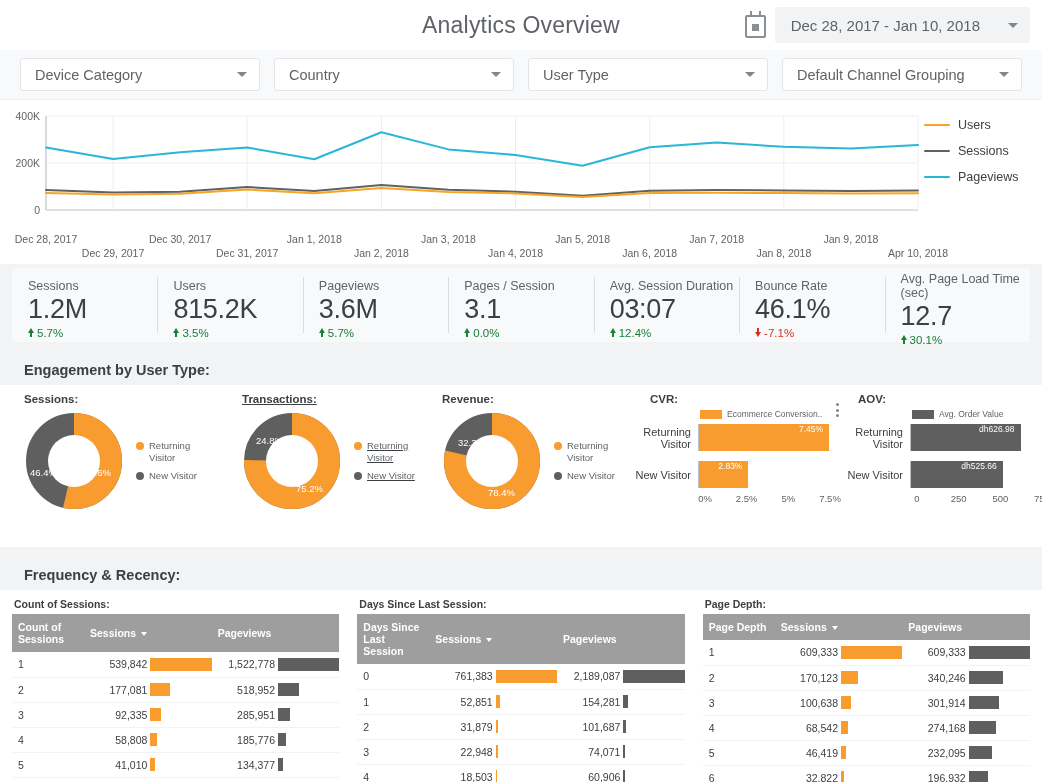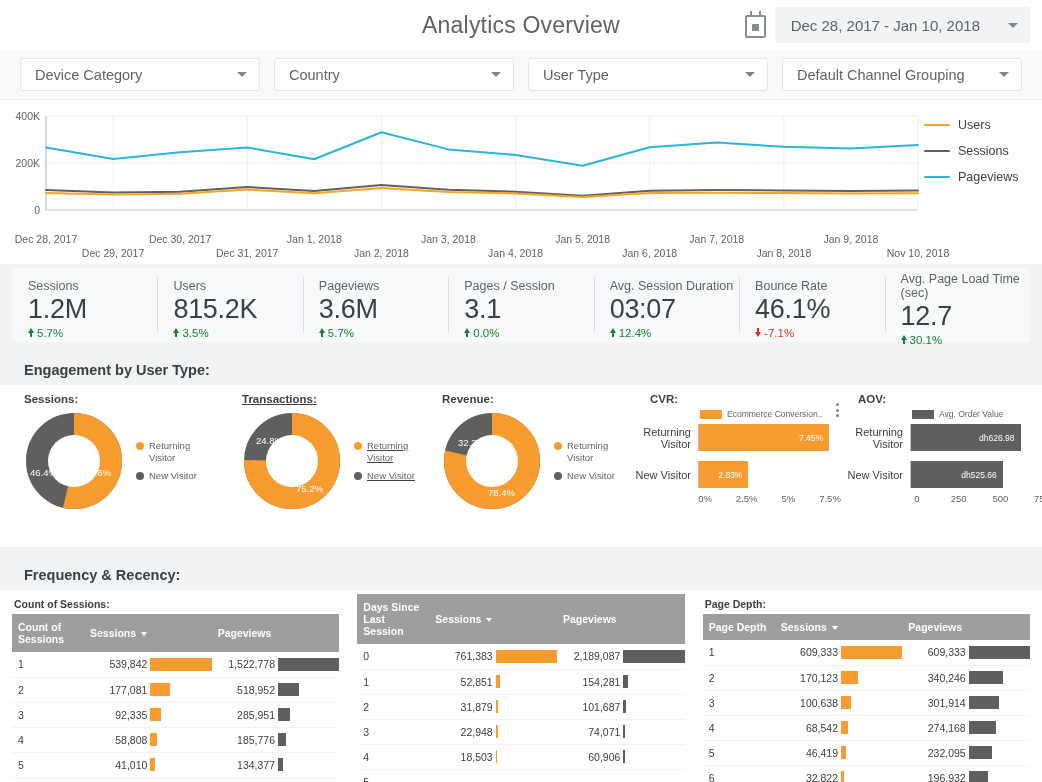--- a/index.html
+++ b/index.html
@@ -117,21 +117,21 @@
   .dl-txt { font-size: 9.5px; color: #5f6368; line-height: 1.25; max-width: 48px; }
 
   
   .bc { position: relative; padding-left: 4px; }
   .bc-legend { display: flex; align-items: center; gap: 5px; font-size: 8.5px; color: #5f6368; margin-left: 78px; margin-bottom: 5px;}
   .bc-swatch { width: 22px; height: 9px; }
   .bc-rows { display: flex; flex-direction: column; gap: 10px; }
   .bc-row { display: flex; align-items: center; }
   .bc-name { width: 76px; text-align: right; font-size: 11px; color: #3c4043; padding-right: 7px; }
   .bc-track { flex: 1 1 auto; position: relative; height: 27px; border-left: 1.5px solid #bdc1c6; }
-  .bc-fill { height: 100%; display: flex; align-items: center; justify-content: flex-end; padding-right: 6px; }
+  .bc-fill { height: 100%; display: flex; justify-content: flex-end; padding-right: 6px; }
   .bc-val { font-size: 8.5px; color: #fff; }
   .bc-axis { display: flex; margin-left: 83px; margin-top: 5px; position: relative; height: 13px; }
   .bc-tick { position: absolute; font-size: 9.5px; color: #5f6368; transform: translateX(-50%); }
   .kebab { position: absolute; left: 6px; top: 10px; display: flex; flex-direction: column; gap: 2.5px; }
   .kebab i { width: 3px; height: 3px; background: #80868b; border-radius: 50%; display:block; }
 
   
   .tables { background: #fff; display: flex; padding: 4px 12px 0 12px; gap: 18px; }
   .tbl-col { flex: 1 1 0; min-width: 0; }
   .tbl-title { font-size: 10.5px; font-weight: 700; color: #3c4043; margin: 4px 0 4px 2px; }
@@ -237,21 +237,21 @@
     <div class="xlab" style="left: 247.231px; top: 15px;">Dec 31, 2017</div>
     <div class="xlab" style="left: 314.308px; top: 1px;">Jan 1, 2018</div>
     <div class="xlab" style="left: 381.385px; top: 15px;">Jan 2, 2018</div>
     <div class="xlab" style="left: 448.462px; top: 1px;">Jan 3, 2018</div>
     <div class="xlab" style="left: 515.538px; top: 15px;">Jan 4, 2018</div>
     <div class="xlab" style="left: 582.615px; top: 1px;">Jan 5, 2018</div>
     <div class="xlab" style="left: 649.692px; top: 15px;">Jan 6, 2018</div>
     <div class="xlab" style="left: 716.769px; top: 1px;">Jan 7, 2018</div>
     <div class="xlab" style="left: 783.846px; top: 15px;">Jan 8, 2018</div>
     <div class="xlab" style="left: 850.923px; top: 1px;">Jan 9, 2018</div>
-    <div class="xlab" style="left: 918px; top: 15px;">Nov 10, 2018</div>
+    <div class="xlab" style="left: 918px; top: 15px;">Apr 10, 2018</div>
   </div>
 
 <div class="scorecards" id="scorecards">
     <div class="sc">
       <div class="t">Sessions</div>
       <div class="v">1.2M</div>
       <div class="d" style="color:#188038">
         <span class="trend">
           <span class="arrow-up"></span>
           <span class="stem"></span>
@@ -560,20 +560,21 @@
               <div class="cellbar">
                 <span class="n" style="width:52%">101,691</span>
                 <span class="b" style="width:3.2159999999999997%;background:#5f5f5f"></span>
               </div>
             </td>
           </tr>
         </tbody>
       </table>
     </div>
     <div class="tbl-col">
+      <div class="tbl-title">Days Since Last Session:</div>
       <table>
         <colgroup>
           <col style="width:22%">
           <col style="width:39%">
           <col style="width:39%">
         </colgroup>
         <thead>
           <tr>
             <th>Days Since Last Session</th>
             <th class="num">Sessions<span class="sort-caret"></span></th>

